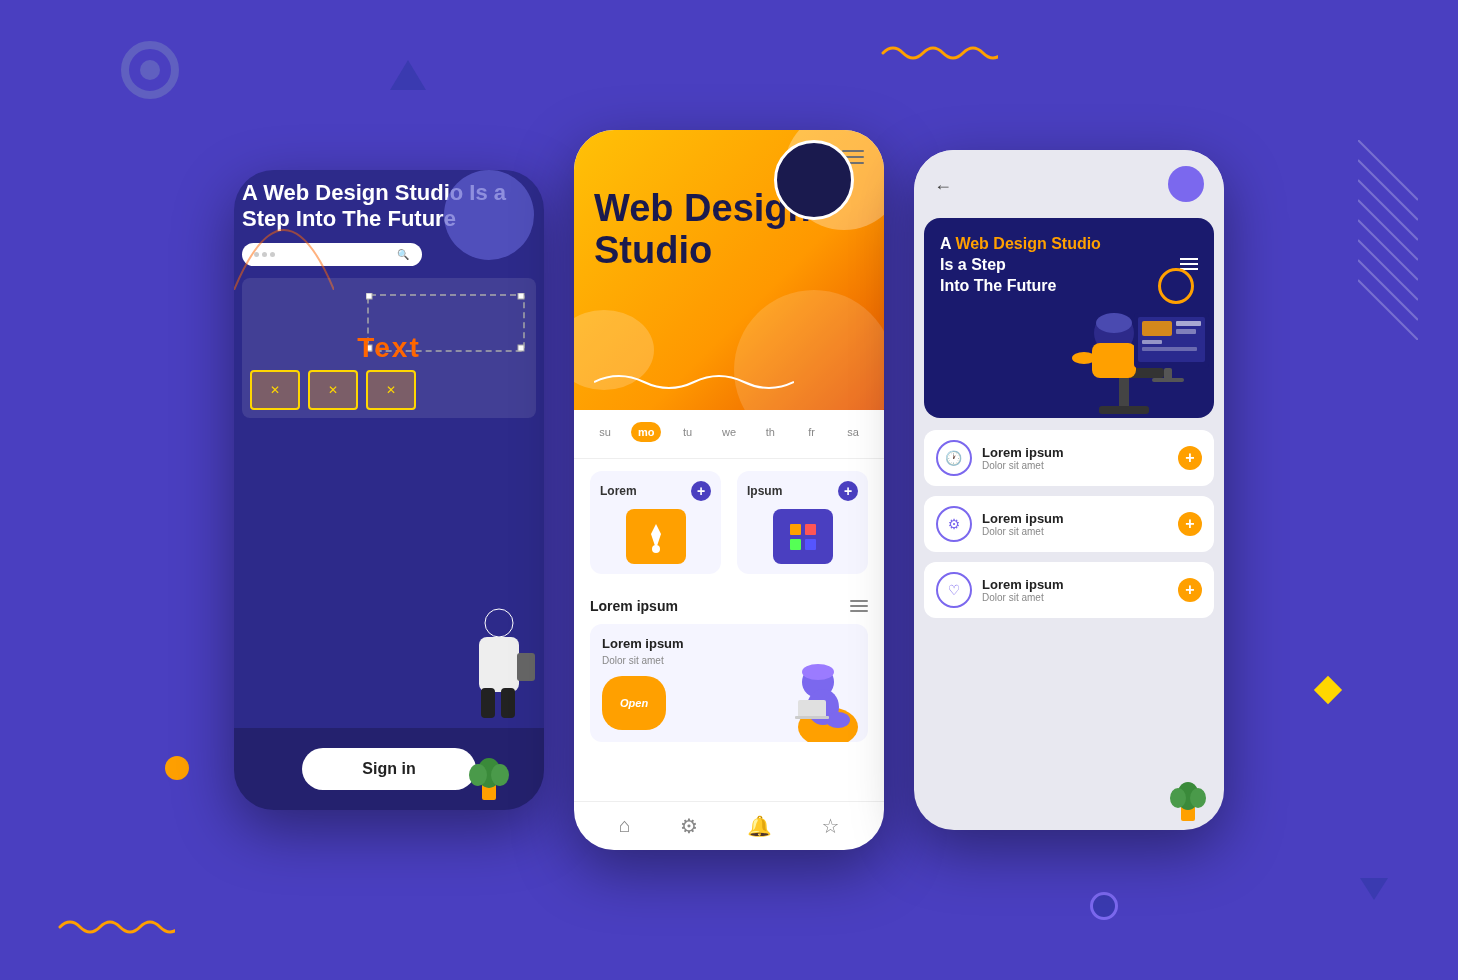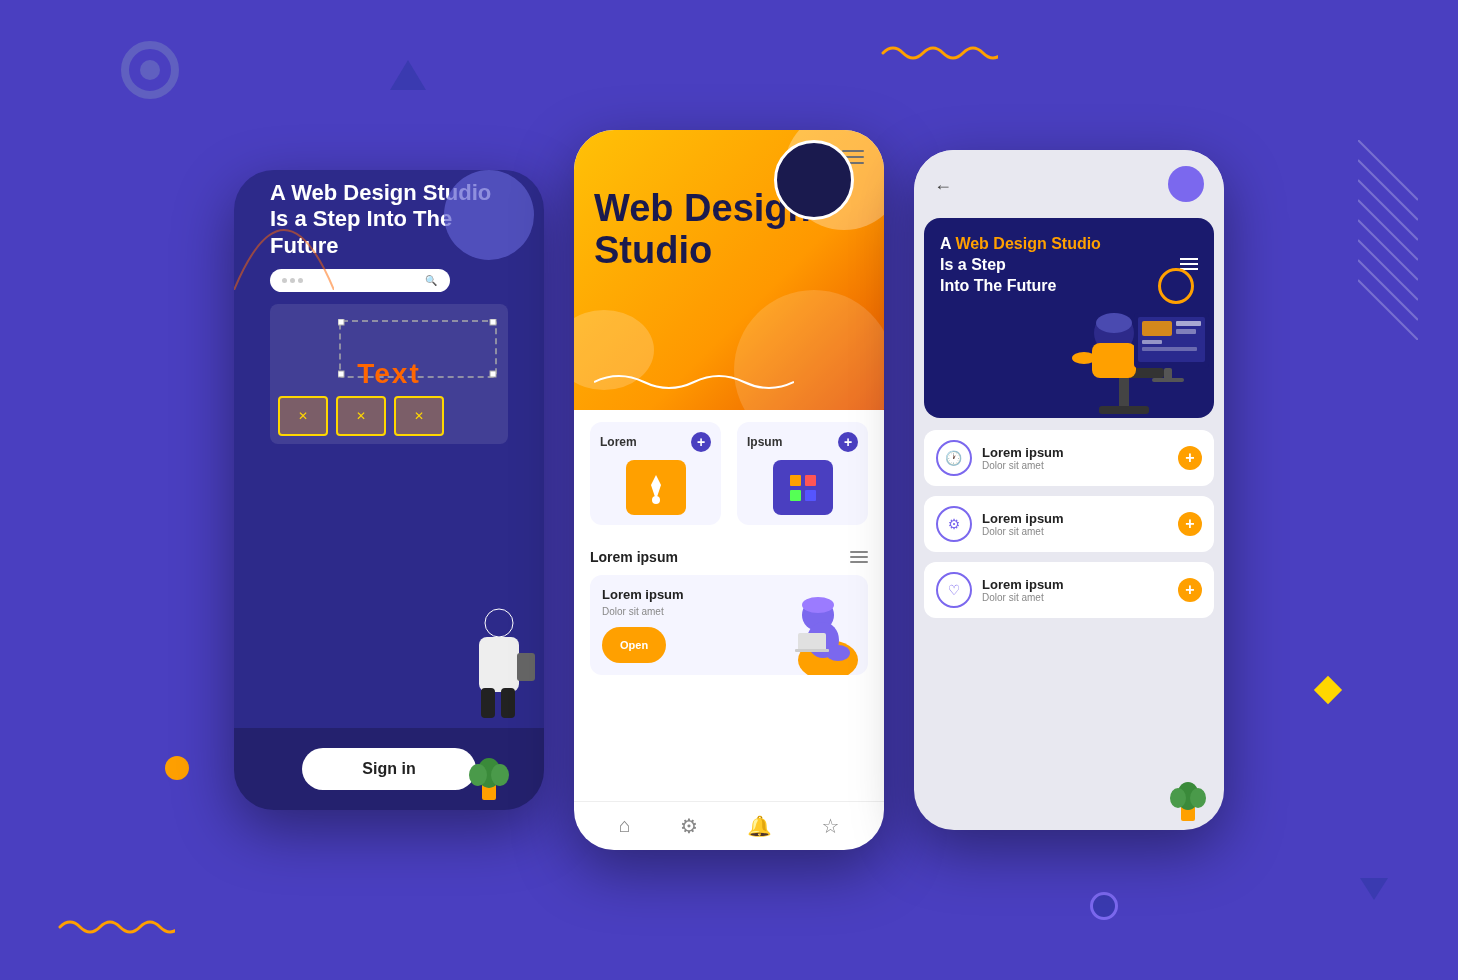--- a/index.html
+++ b/index.html
@@ -71,21 +71,21 @@
     }
     .hamburger span {
       display: block;
       width: 22px;
       height: 2px;
       background: white;
       border-radius: 2px;
     }
 
     .phone1-hero {
-      padding: 10px 36px;
+      padding: 10px 8px;
       position: relative;
       flex: 1;
     }
 
     .phone1-title {
       font-size: 22px;
       font-weight: 900;
       color: white;
       line-height: 1.2;
       margin-bottom: 10px;
@@ -379,24 +379,25 @@
     .lorem-card-sub {
       font-size: 10px;
       color: #888;
       margin: 4px 0 10px;
     }
 
     .open-btn {
       background: #ffa000;
       color: white;
       border-radius: 20px;
-      padding: 12px 18px;
+      padding: 21px 18px;
       font-size: 11px;
       font-weight: 700;
       display: inline-block;
+      font-style: italic;
     }
 
     .phone2-nav {
       display: flex;
       justify-content: space-around;
       padding: 12px 20px;
       border-top: 1px solid #eee;
     }
 
     .nav-icon {
@@ -716,20 +717,31 @@
       <h1 class="phone2-title">
         <span>Web Design</span><br>
         <span>Studio</span>
       </h1>
 
       <svg style="position:absolute;bottom:15px;left:20px;" width="200" height="25">
         <path d="M0,12 Q25,0 50,12 Q75,24 100,12 Q125,0 150,12 Q175,24 200,12" fill="none" stroke="white" stroke-width="2"></path>
       </svg>
     </div>
 
+    <div class="phone2-calendar">
+      <div class="calendar-days">
+        <div class="cal-day">su</div>
+        <div class="cal-day active">mo</div>
+        <div class="cal-day">tu</div>
+        <div class="cal-day">we</div>
+        <div class="cal-day">th</div>
+        <div class="cal-day">fr</div>
+        <div class="cal-day">sa</div>
+      </div>
+    </div>
 
     <div class="phone2-cards">
       <div class="card2">
         <div class="card2-header">
           <span class="card2-label">Lorem</span>
           <div class="card2-plus">+</div>
         </div>
         <div class="card2-icon">
 
           <svg width="30" height="35">

